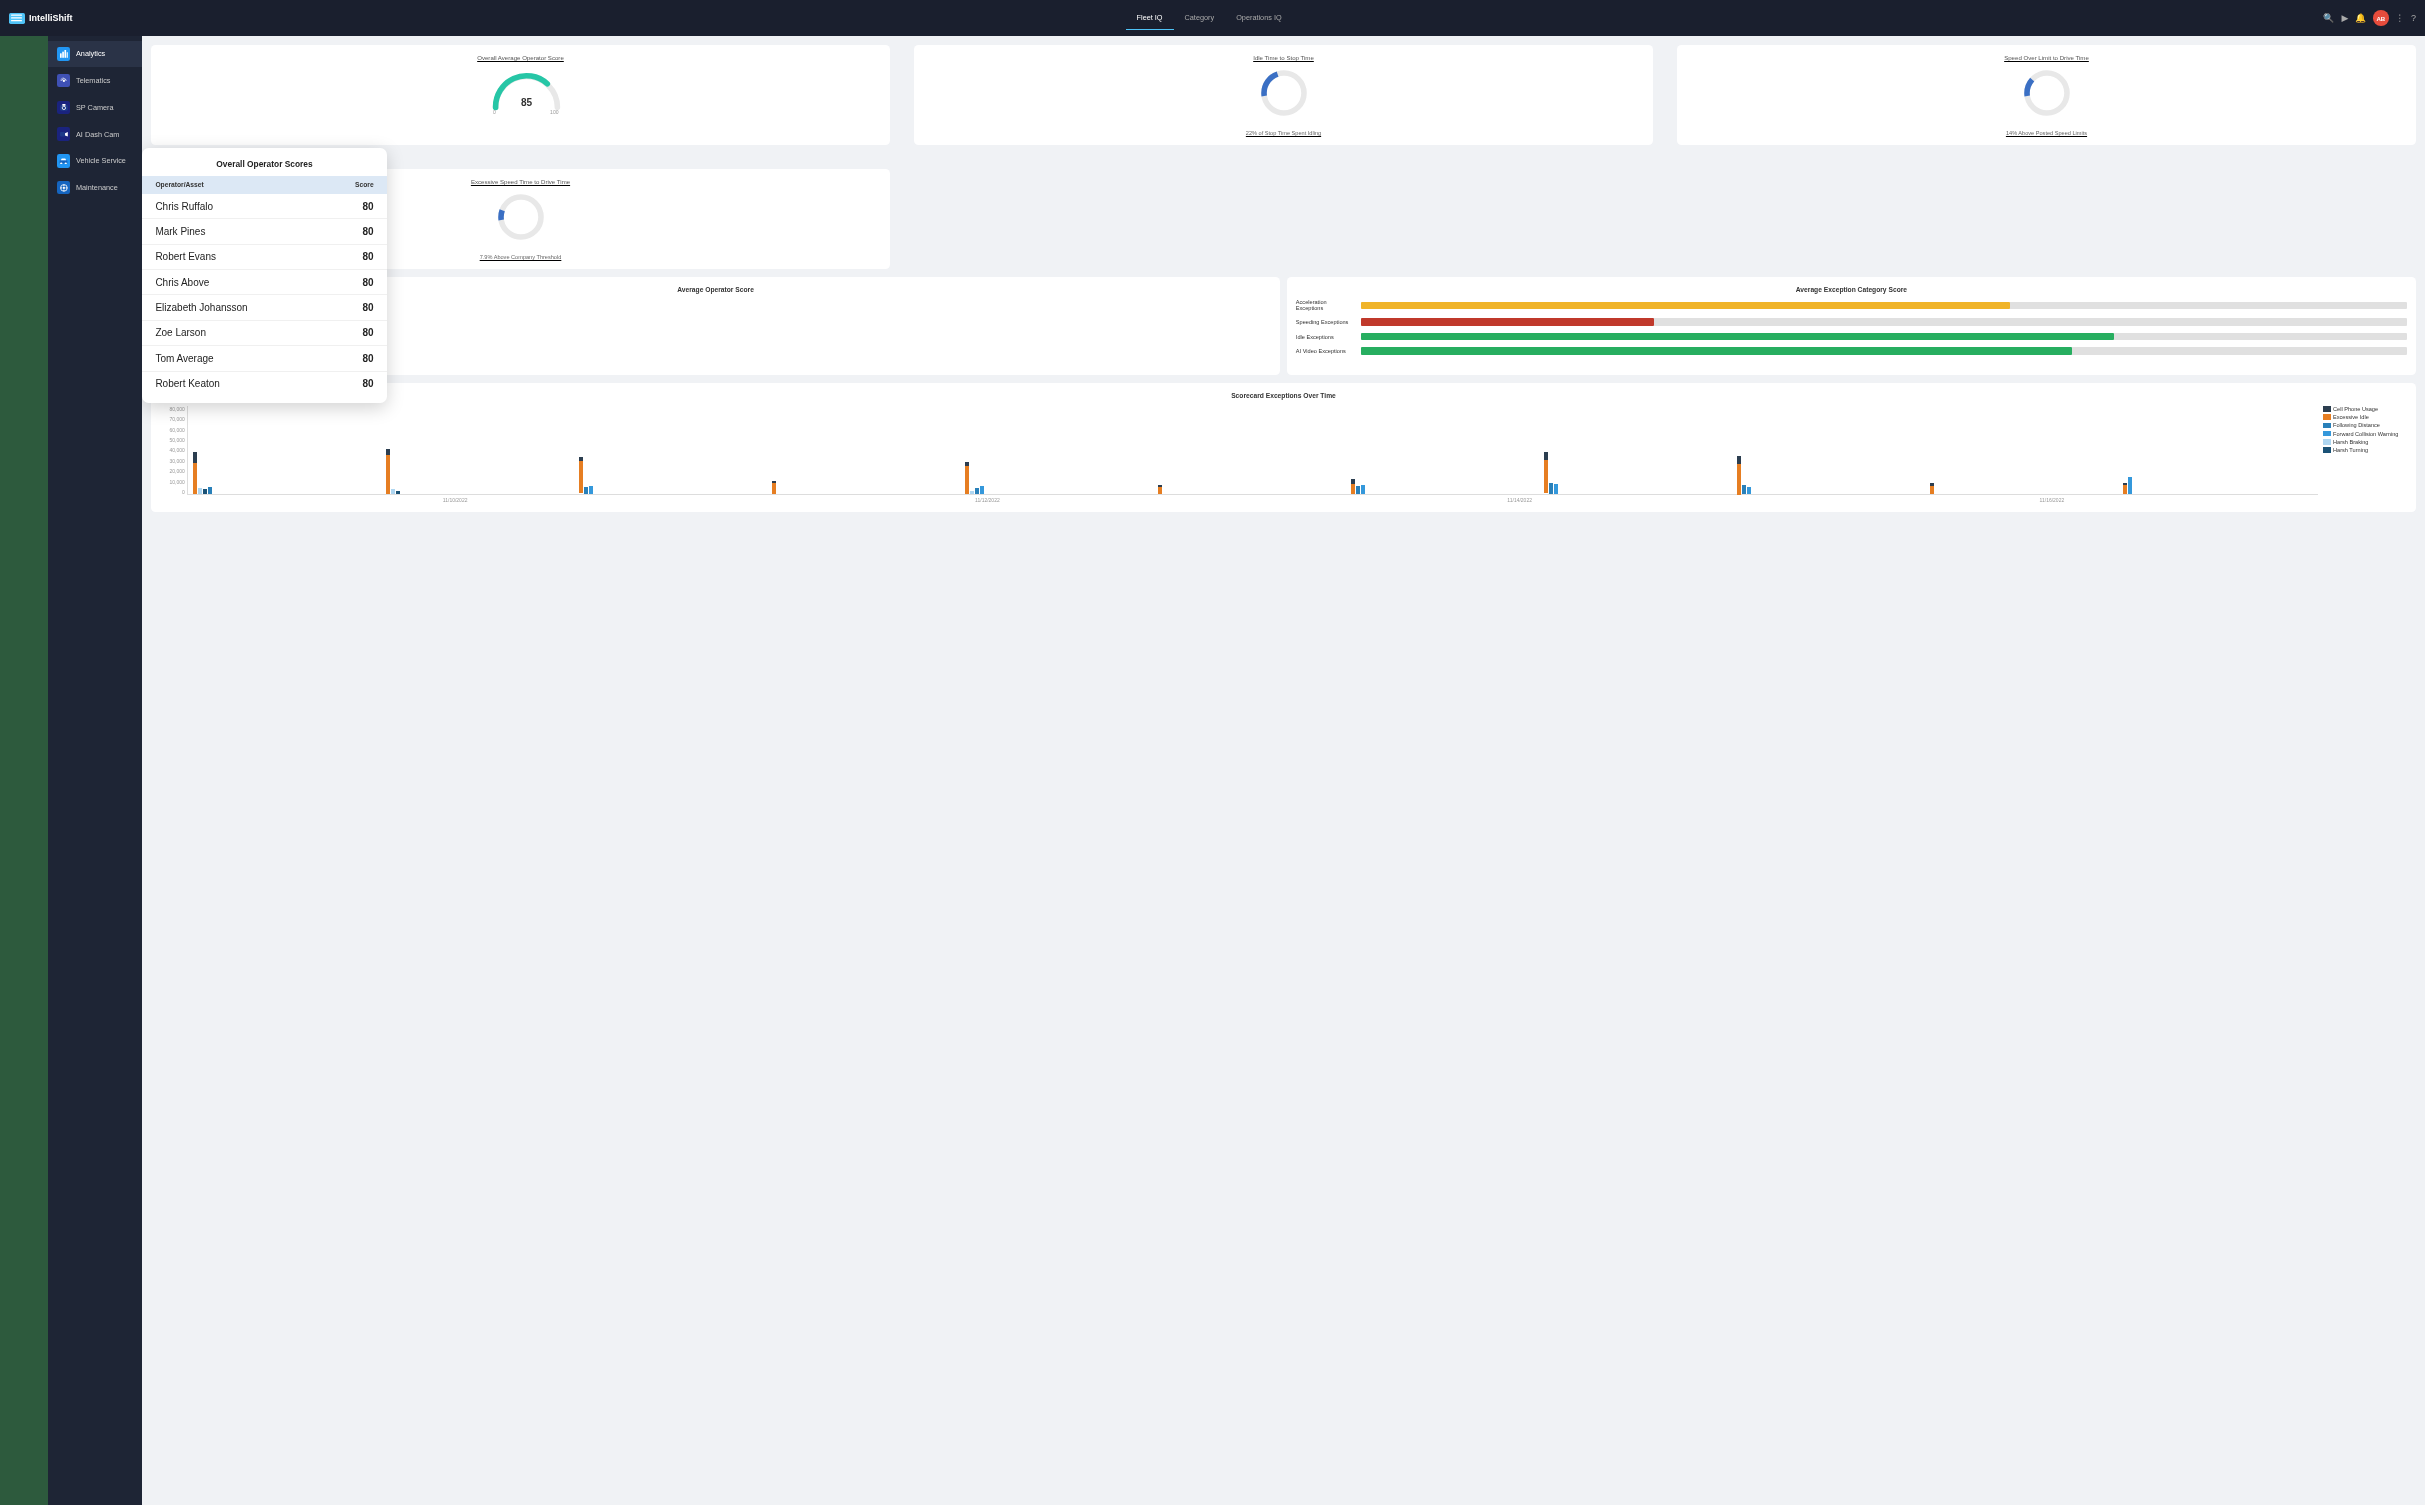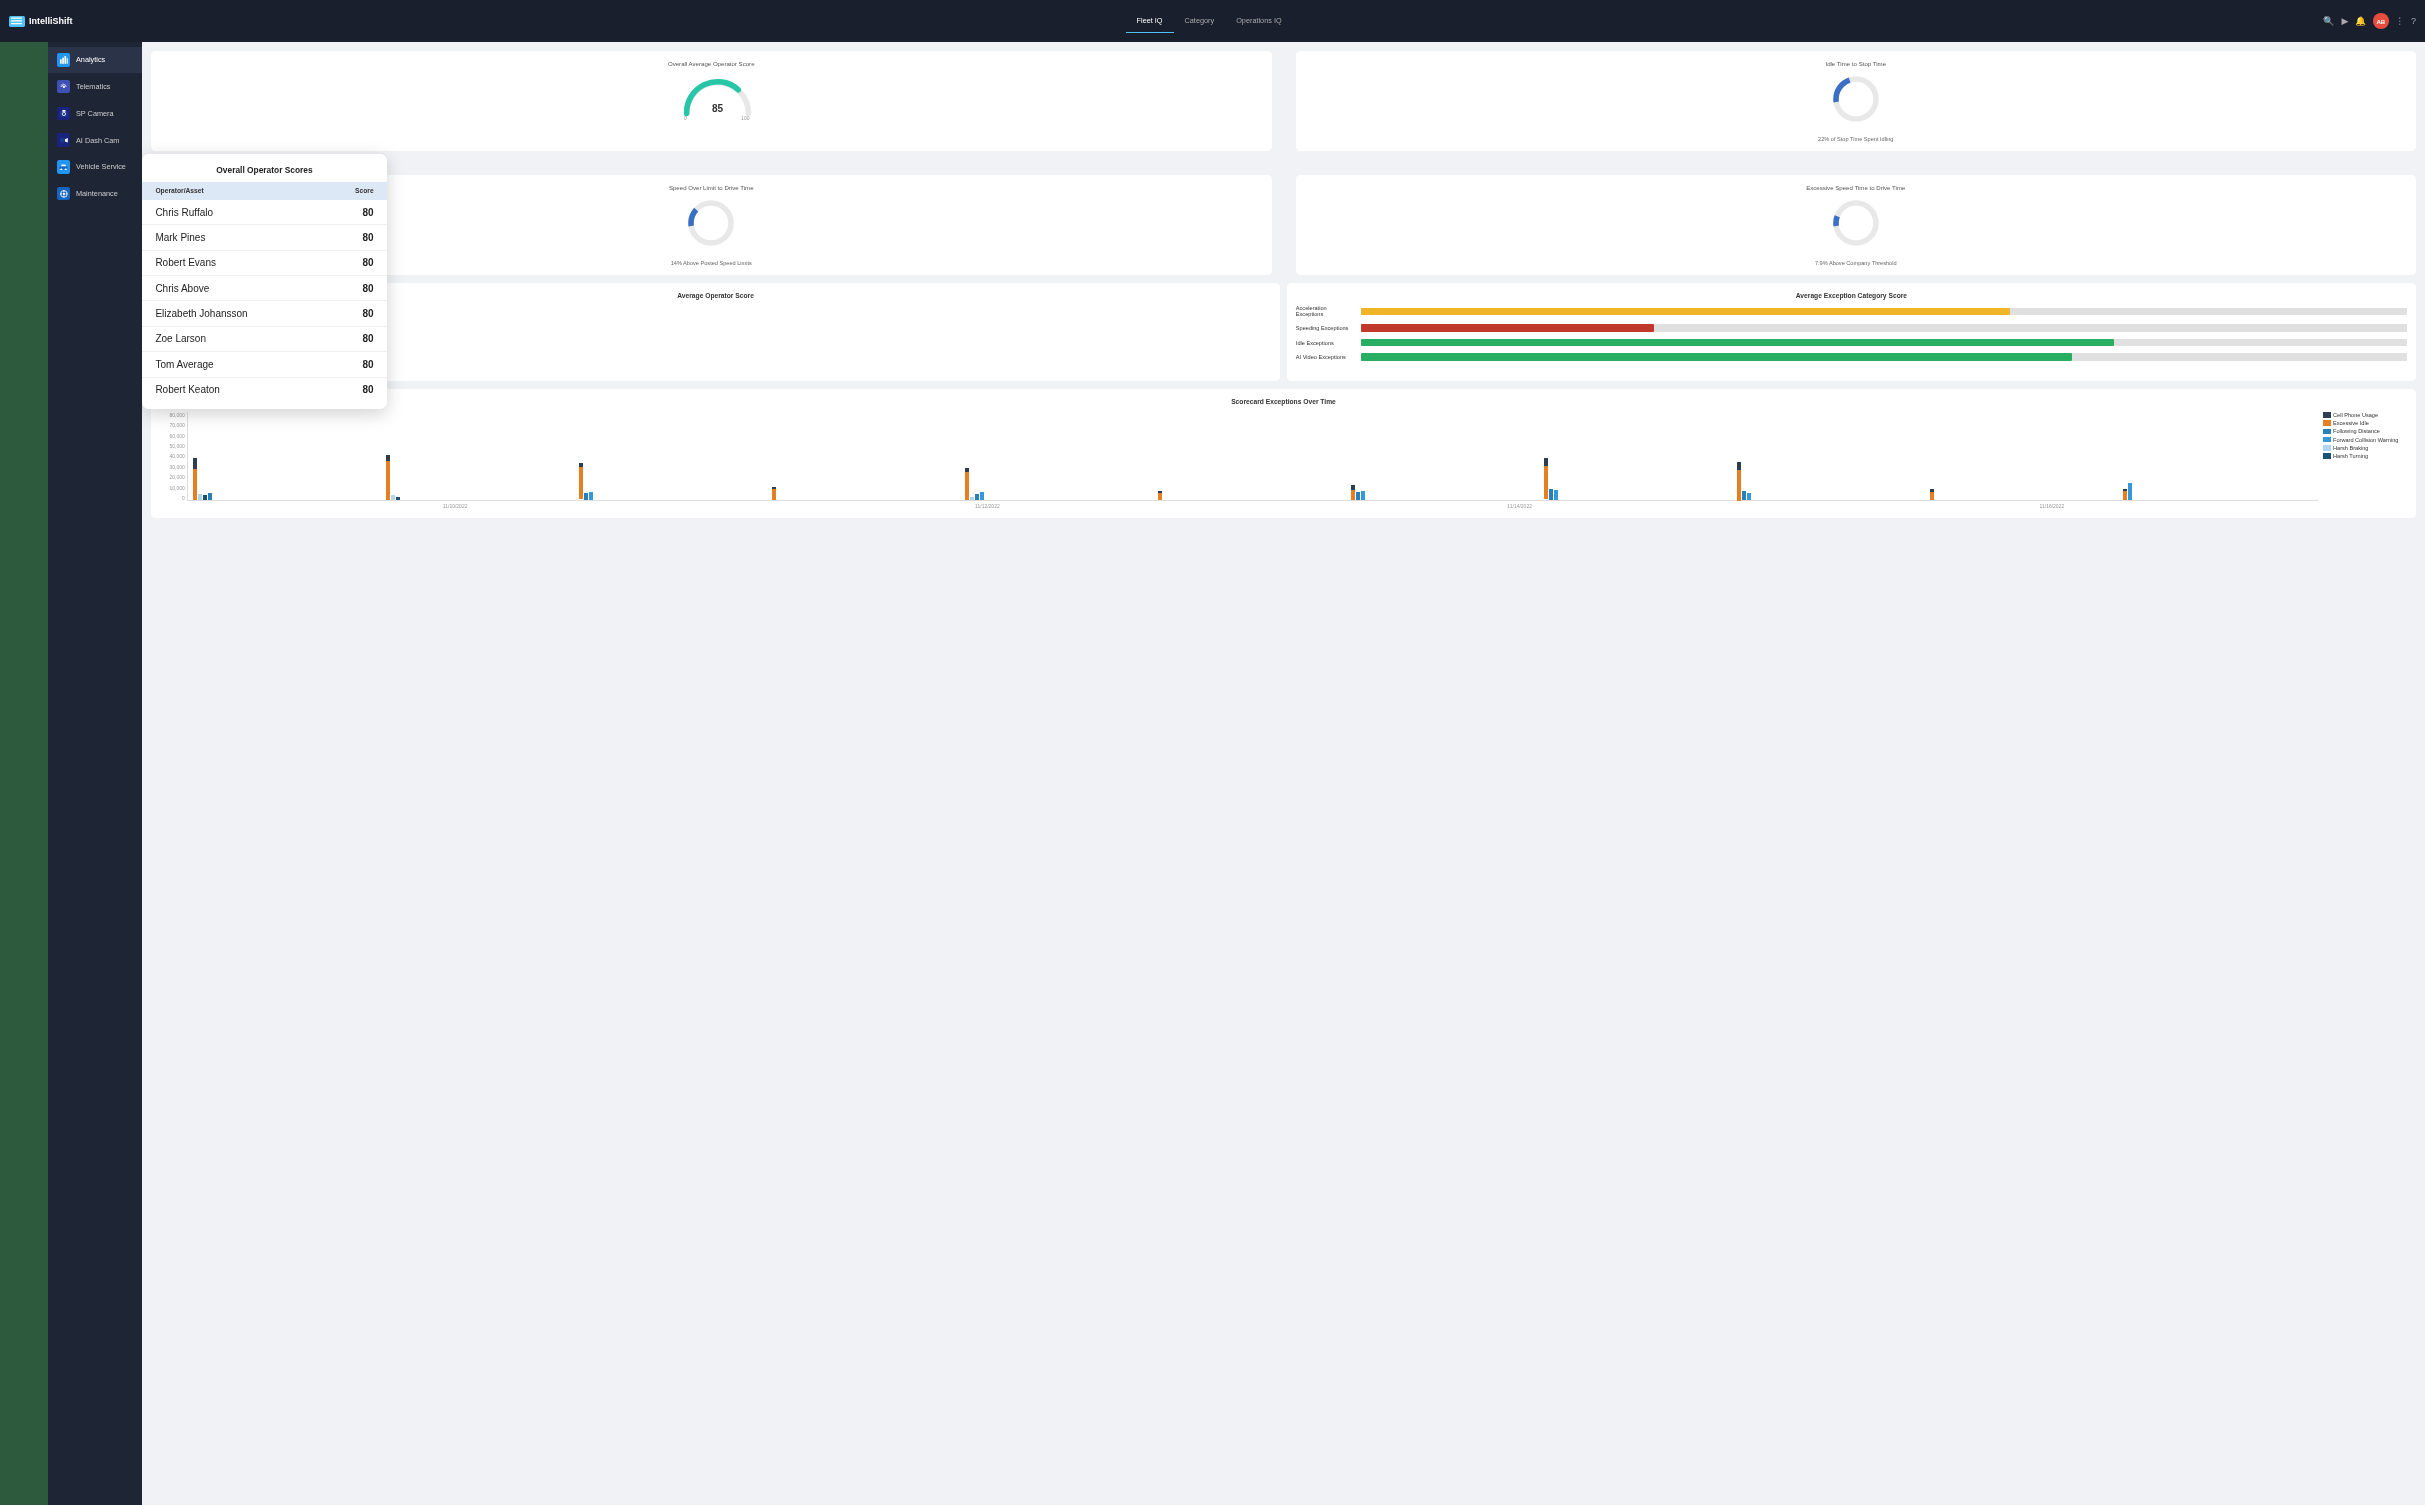--- a/index.html
+++ b/index.html
@@ -1,21 +1,21 @@
 <!DOCTYPE html>
 <html style="font-size:9px"><head>
   <meta charset="utf-8">
   <style>
     * { box-sizing: border-box; margin: 0; padding: 0; }
     body { font-family: -apple-system, BlinkMacSystemFont, 'Segoe UI', sans-serif; background: #2d5a3d; min-height: 100vh; }
 
     
     .topnav {
       background: #1a1f2e;
-      height: 42px;
+      height: 36px;
       display: flex;
       align-items: center;
       padding: 0 9px;
       position: relative;
       z-index: 10;
     }
     .topnav-logo {
       display: flex;
       align-items: center;
       gap: 4.5px;
@@ -124,23 +124,24 @@
       flex: 1;
       overflow-y: auto;
       padding: 9px;
       background: #f0f2f5;
       position: relative;
     }
 
     
     .metric-cards {
       display: grid;
-      grid-template-columns: repeat(2, 1fr);
+      grid-template-columns: repeat(3, 1fr);
       gap: 24px;
       margin-bottom: 7.8px;
+      text-decoration: underline;
     }
     .metric-card {
       background: white;
       border-radius: 4.5px;
       padding: 9px;
       display: flex;
       flex-direction: column;
       align-items: center;
       min-height: 100px;
     }

